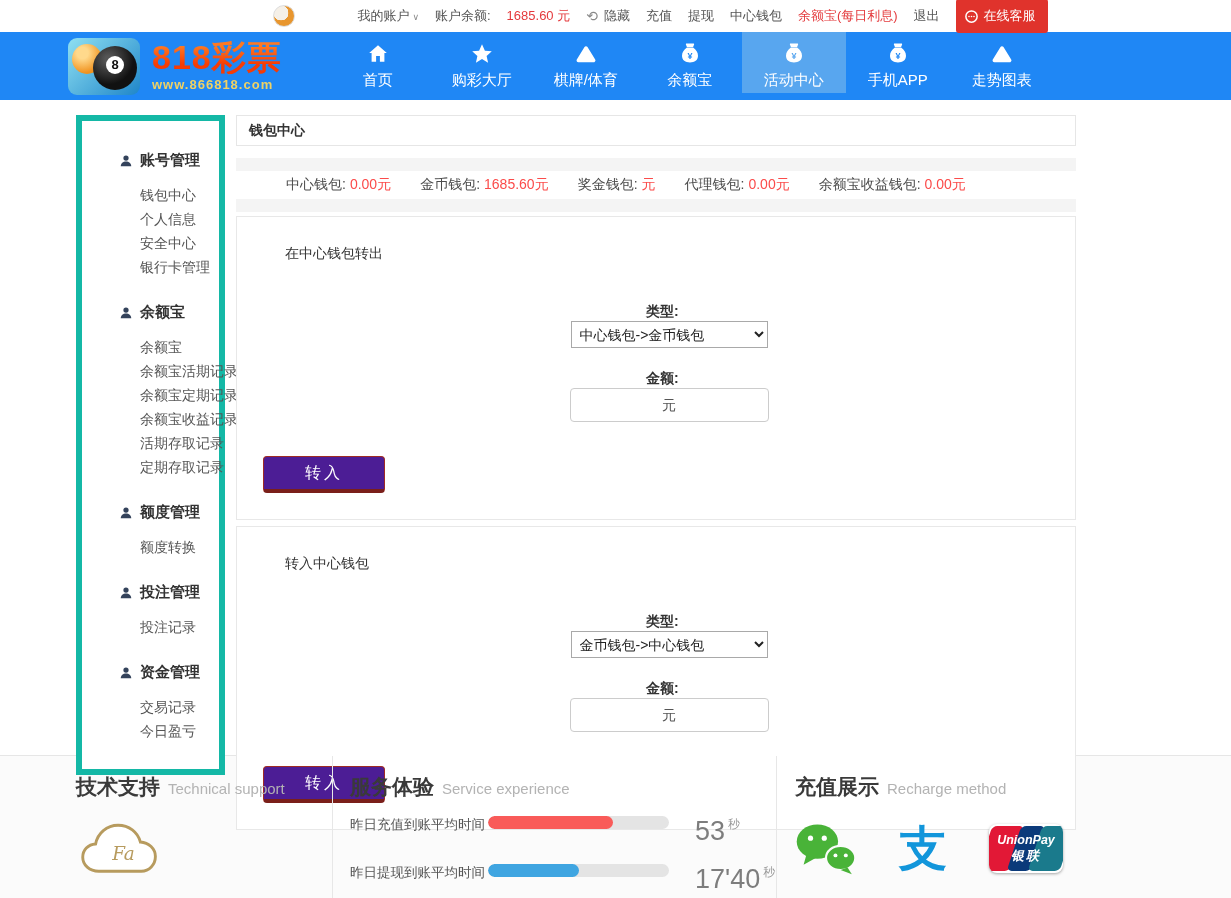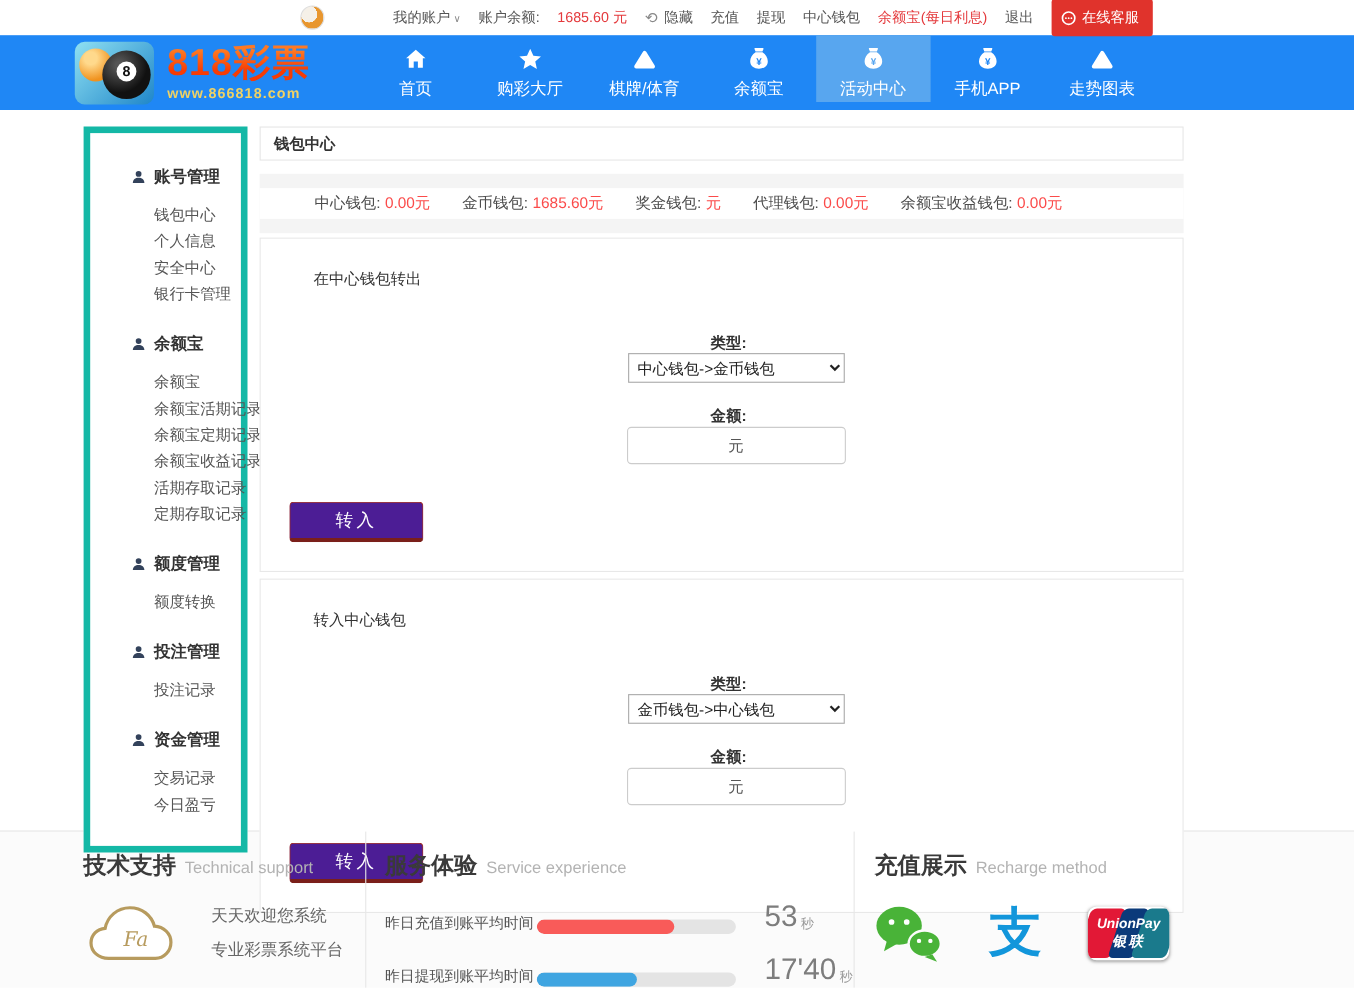--- a/index.html
+++ b/index.html
@@ -64,21 +64,21 @@
   .footer { height:143px; background:#fbfbfb; border-top:1px solid #e6e6e6; display:flex; }
   .f-col { padding-top:17px; }
   .f-col1 { width:333px; padding-left:76px; border-right:1px solid #e7e7e7; }
   .f-col2 { width:444px; padding-left:17px; border-right:1px solid #e7e7e7; }
   .f-col3 { flex:1; padding-left:18px; }
   .f-title { font-size:21px; font-weight:bold; color:#3a3a3a; display:flex; align-items:baseline; gap:8px; }
   .f-sub { font-size:15px; font-weight:normal; color:#b3b3b3; }
   .tech-row { display:flex; align-items:center; gap:26px; margin-top:16px; }
   .cloud-logo { width:90px; height:62px; flex:none; }
   .tech-lines { font-size:15px; color:#666; line-height:31px; }
-  .svc-row { display:flex; align-items:flex-end; margin-top:15px; height:33px; }
+  .svc-row { display:flex; align-items:flex-start; margin-top:15px; height:33px; }
   .svc-label { font-size:13.5px; color:#555; width:138px; flex:none; }
   .track { width:181px; height:13px; background:#e4e4e4; border-radius:7px; overflow:hidden; }
   .fill { height:100%; border-radius:7px; }
   .svc-val { font-size:27px; color:#7d7d7d; margin-left:26px; }
   .svc-unit { font-size:12px; color:#9a9a9a; margin-left:3px; }
   .pay-row { display:flex; align-items:center; gap:42px; margin-top:20px; }
   .wechat-ico { width:62px; height:55px; }
   .alipay-ico { font-size:48px; font-weight:bold; color:#1296db; line-height:1; }
   .up-card { width:74px; height:49px; background:#fff; border-radius:8px; box-shadow:0 1px 3px rgba(0,0,0,.35); position:relative; overflow:hidden; }
   .up-stripe { position:absolute; top:2px; bottom:2px; transform:skewX(-18deg); border-radius:5px; }
@@ -305,24 +305,20 @@
   <div class="f-col f-col1">
     <div class="f-title">
         <span>技术支持</span>
         <span class="f-sub">Technical support</span>
       </div>
     <div class="tech-row">
       <svg class="cloud-logo" viewBox="0 0 90 64">
         <path d="M66 56 H22 C12.5 56 5.5 49.5 5.5 41.5 C5.5 34 11 28.3 18.8 27.8 C20.8 16.8 30.3 8.5 42 8.5 C53.2 8.5 62.3 15.5 65 25.8 C73.8 26.3 80.5 32.8 80.5 40.8 C80.5 49.3 74 56 66 56 Z" fill="#fff" stroke="#b79b5e" stroke-width="3"></path>
         <text x="36" y="44" font-family="'DejaVu Serif',serif" font-style="italic" font-size="19" fill="#b79b5e">Fa</text>
       </svg>
-      <div class="tech-lines">
-        <div>天天欢迎您系统</div>
-        <div>专业彩票系统平台</div>
-      </div>
     </div>
   </div>
 
   <div class="f-col f-col2">
     <div class="f-title">
         <span>服务体验</span>
         <span class="f-sub">Service experience</span>
       </div>
     <div class="svc-row">
       <span class="svc-label">昨日充值到账平均时间</span>

